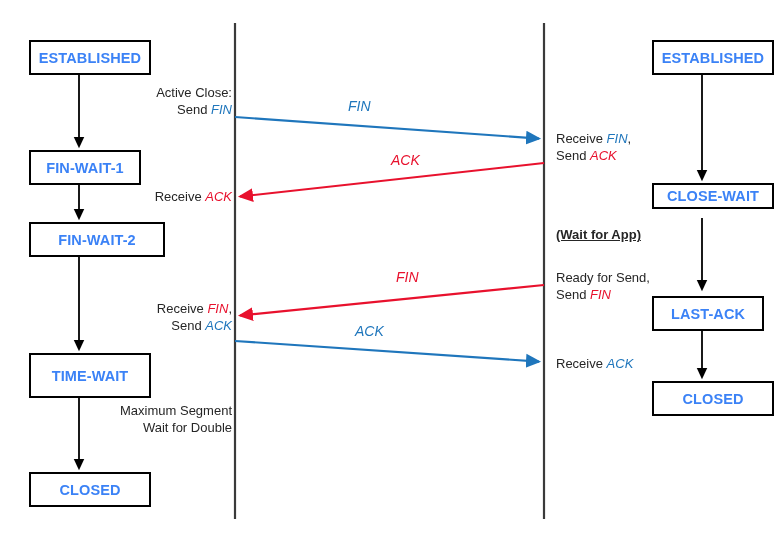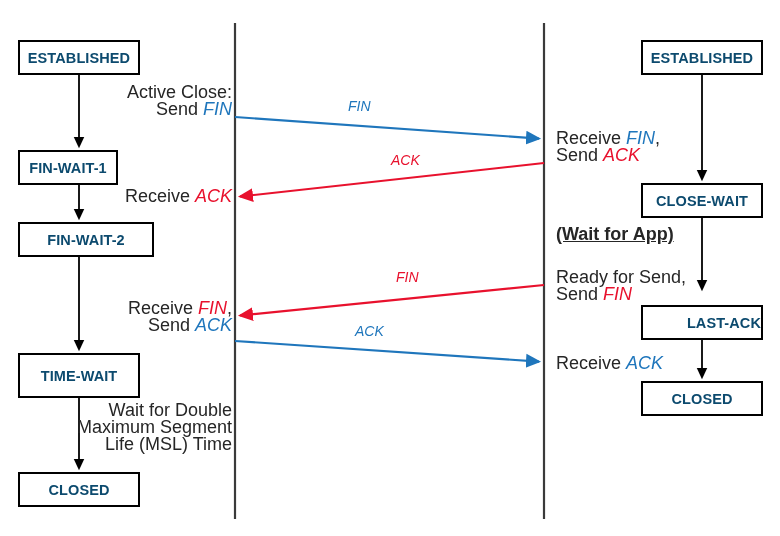--- a/index.html
+++ b/index.html
@@ -25,26 +25,27 @@
   .state-box {
     position: absolute;
     box-sizing: border-box;
     border: 2.5px solid #000000;
     background: #ffffff;
     display: flex;
     align-items: center;
     justify-content: center;
     font-size: 14.5px;
     font-weight: bold;
-    color: #0c4a6e;
+    color: #3b82f6;
     letter-spacing: 0.1px;
+    margin-left: 11px;
   }
   .note {
     position: absolute;
-    font-size: 18px;
+    font-size: 13px;
     color: #262626;
     line-height: 17px;
     white-space: nowrap;
   }
   .note.right-align {
     text-align: right;
   }
   .note.left-align {
     text-align: left;
   }
@@ -118,40 +119,40 @@
       <line x1="235" y1="117" x2="539" y2="138.6" stroke="#1f76bc" stroke-width="2.1" marker-end="url(#arrow-blue)"></line>
       <line x1="544" y1="163" x2="240" y2="196.5" stroke="#e8112d" stroke-width="2.1" marker-end="url(#arrow-red)"></line>
       <line x1="544" y1="285" x2="240" y2="315.5" stroke="#e8112d" stroke-width="2.1" marker-end="url(#arrow-red)"></line>
       <line x1="235" y1="341" x2="539" y2="361.6" stroke="#1f76bc" stroke-width="2.1" marker-end="url(#arrow-blue)"></line>
     </g>
   </svg>
 
   <div class="state-box" style="left:18px; top:40px; width:122px; height:35px;">
     <span>ESTABLISHED</span>
   </div>
-  <div class="state-box" style="left:18px; top:150px; width:100px; height:35px;">
+  <div class="state-box" style="left:18px; top:150px; width:112px; height:35px;">
     <span>FIN-WAIT-1</span>
   </div>
   <div class="state-box" style="left:18px; top:222px; width:136px; height:35px;">
     <span>FIN-WAIT-2</span>
   </div>
   <div class="state-box" style="left:18px; top:353px; width:122px; height:45px;">
     <span>TIME-WAIT</span>
   </div>
   <div class="state-box" style="left:18px; top:472px; width:122px; height:35px;">
     <span>CLOSED</span>
   </div>
 
   <div class="state-box" style="left:641px; top:40px; width:122px; height:35px;">
     <span>ESTABLISHED</span>
   </div>
-  <div class="state-box" style="left:641px; top:183px; width:122px; height:35px;">
+  <div class="state-box" style="left:641px; top:183px; width:122px; height:26px;">
     <span>CLOSE-WAIT</span>
   </div>
-  <div class="state-box" style="left:641px; top:305px; width:122px; height:35px;justify-content:flex-end;">
+  <div class="state-box" style="left:641px; top:296px; width:112px; height:35px;">
     <span>LAST-ACK</span>
   </div>
   <div class="state-box" style="left:641px; top:381px; width:122px; height:35px;">
     <span>CLOSED</span>
   </div>
 
   <div class="arrow-label blue" style="left:348px; top:98px;">
     <span>FIN</span>
   </div>
   <div class="arrow-label red" style="left:391px; top:152px;">
@@ -172,23 +173,22 @@
   <div class="note right-align" style="left:32px; top:188px; width:200px;">
     <div><span>Receive </span><span class="seg-ack-red">ACK</span></div>
   </div>
 
   <div class="note right-align" style="left:32px; top:300px; width:200px;">
     <div><span>Receive </span><span class="seg-fin-red">FIN</span><span>,</span></div>
     <div><span>Send </span><span class="seg-ack-blue">ACK</span></div>
   </div>
 
   <div class="note right-align" style="left:32px; top:402px; width:200px;">
+    <div>Maximum Segment</div>
     <div>Wait for Double</div>
-    <div>Maximum Segment</div>
-    <div>Life (MSL) Time</div>
   </div>
 
   <div class="note left-align" style="left:556px; top:130px;">
     <div><span>Receive </span><span class="seg-fin-blue">FIN</span><span>,</span></div>
     <div><span>Send </span><span class="seg-ack-red">ACK</span></div>
   </div>
 
   <div class="note left-align bold" style="left:556px; top:226px;">
     <div>(Wait for App)</div>
   </div>

